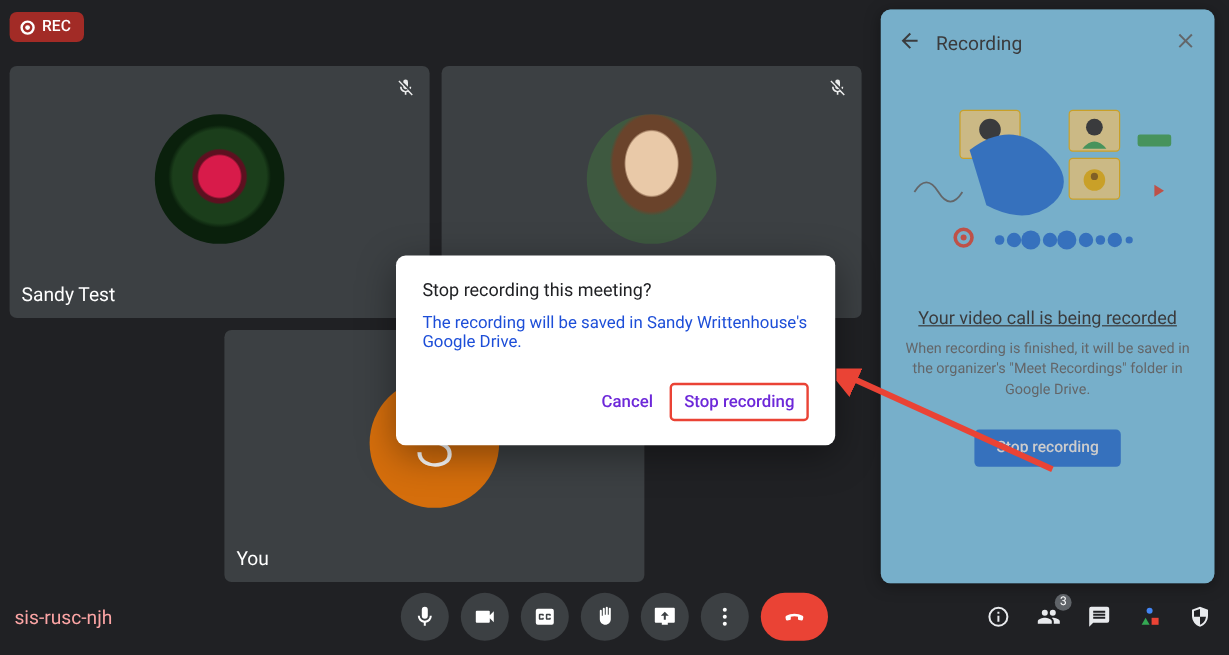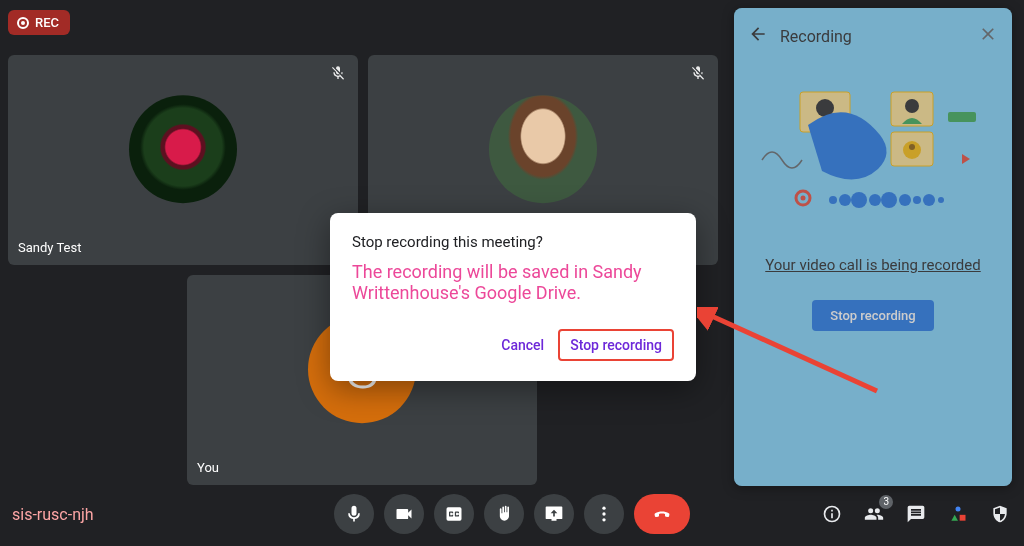--- a/index.html
+++ b/index.html
@@ -6,21 +6,21 @@
     body { width:1024px; height:546px; background:#202124; position:relative; overflow:hidden; color:#e8eaed; }
     .rec-pill { position:absolute; top:10px; left:8px; background:#a22b26; color:#fff; border-radius:6px; padding:5px 11px 5px 9px; font-size:13px; font-weight:500; display:flex; align-items:center; gap:6px;text-align:center; }
     .rec-dot { width:12px; height:12px; border:2px solid #fff; border-radius:50%; position:relative; }
     .rec-dot::after { content:""; position:absolute; inset:2px; background:#fff; border-radius:50%; }
 
     .tile { position:absolute; background:#3c4043; border-radius:6px; overflow:hidden; }
     .tile1 { left:8px; top:55px; width:350px; height:210px; }
     .tile2 { left:368px; top:55px; width:350px; height:210px; }
     .tile3 { left:187px; top:275px; width:350px; height:210px; }
 
-    .name-label { position:absolute; left:10px; bottom:10px; font-size:13px; color:#fff; }
+    .name-label { position:absolute; left:10px; bottom:10px; font-size:16px; color:#fff; }
     .mic-off { position:absolute; top:10px; right:12px; color:#fff; opacity:.9; }
     .avatar-circle { position:absolute; left:50%; top:50%; transform:translate(-50%,-60%); width:108px; height:108px; border-radius:50%; background:#555 center/cover; }
     .avatar-s { background:#d56e0c; display:flex; align-items:center; justify-content:center; }
     .avatar-s span { font-size:56px; color:#fff; font-weight:300; }
 
     .footer { position:absolute; left:0; right:0; bottom:0; height:64px; display:flex; align-items:center; justify-content:space-between; padding:0 12px; }
     .meeting-code { font-size:16px; color:#fca5a5; }
     .ctrlbar { display:flex; align-items:center; gap:10px; position:absolute; left:50%; transform:translateX(-50%); }
     .cbtn { width:40px; height:40px; background:#3c4043; border-radius:20px; display:flex; align-items:center; justify-content:center; color:#fff; }
     .cbtn.end { width:56px; background:#ea4335; border-radius:24px; }
@@ -34,21 +34,21 @@
     .sp-title { font-size:16px; color:#202124; flex:1; }
     .sp-close { font-size:18px; color:#5f6368; margin-left:auto; }
     .sp-illus { margin:36px auto 0; width:230px; height:130px; position:relative; }
     .sp-msg-title { text-align:center; font-size:15px; color:#202124; margin-top:36px;text-decoration:underline; }
     .sp-msg-body { text-align:center; font-size:12px; color:#5f6368; line-height:1.4; margin:8px 6px 0; }
     .sp-stop-btn { display:block; margin:26px auto 0; background:#1a73e8; color:#fff; border:none; padding:8px 18px; border-radius:4px; font-size:13px; font-weight:500; }
 
     .dialog-overlay { position:absolute; inset:0; }
     .dialog { position:absolute; left:330px; top:213px; width:366px; background:#fff; border-radius:8px; padding:20px 22px; box-shadow:0 8px 32px rgba(0,0,0,.4); color:#202124; }
     .dlg-title { font-size:15px; margin-bottom:10px; }
-    .dlg-body { font-size:18px; color:#ec4899; }
+    .dlg-body { font-size:14px; color:#1d4ed8; }
     .dlg-actions { display:flex; justify-content:flex-end; gap:4px; margin-top:26px; }
     .dlg-btn { font-size:14px; font-weight:500; padding:6px 10px; color:#6d28d9; border-radius:4px; background:none; border:none;}
     .dlg-btn.primary { border:2.5px solid #ea4335; }
 
     .arrow { position:absolute; left:697px; top:307px; width:190px; height:90px; pointer-events:none; }
 
     svg.i{width:20px;height:20px;fill:currentColor}
     svg.is{width:16px;height:16px;fill:currentColor}
   </style>
 </head>
@@ -119,20 +119,21 @@
           <circle cx="131" cy="110" r="8"></circle>
           <circle cx="147" cy="110" r="6"></circle>
           <circle cx="159" cy="110" r="4"></circle>
           <circle cx="171" cy="110" r="6"></circle>
           <circle cx="183" cy="110" r="3"></circle>
         </g>
       <path d="M204 64l8 5-8 5z" fill="#ea4335"></path>
     </svg>
   </div>
   <div class="sp-msg-title">Your video call is being recorded</div>
+  <div class="sp-msg-body">When recording is finished, it will be saved in the organizer's "Meet Recordings" folder in Google Drive.</div>
   <button class="sp-stop-btn">Stop recording</button>
 </aside>
 
 <div class="dialog-overlay">
   <div class="dialog">
     <div class="dlg-title">Stop recording this meeting?</div>
     <div class="dlg-body">The recording will be saved in Sandy Writtenhouse's Google Drive.</div>
     <div class="dlg-actions">
       <button class="dlg-btn">Cancel</button>
       <button class="dlg-btn primary">Stop recording</button>

